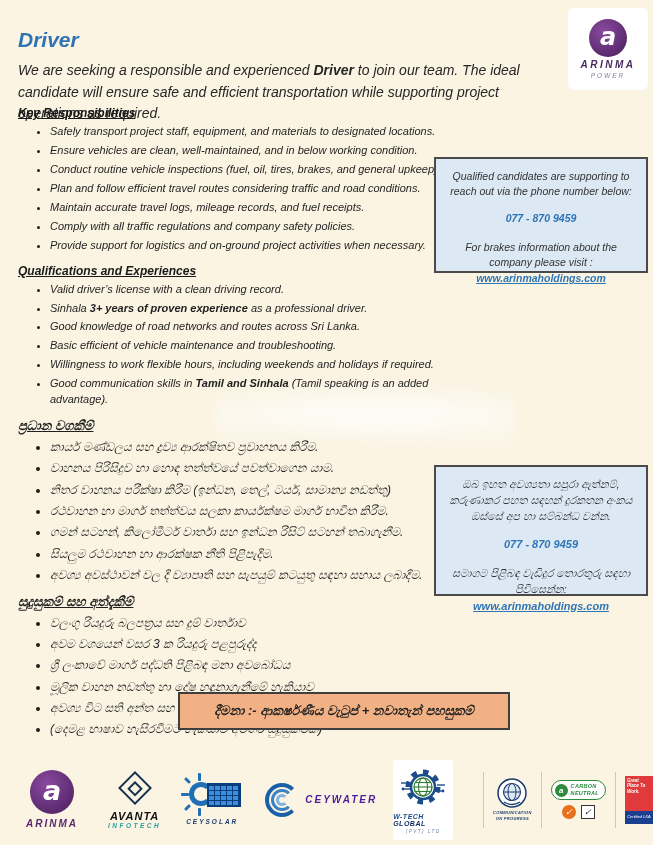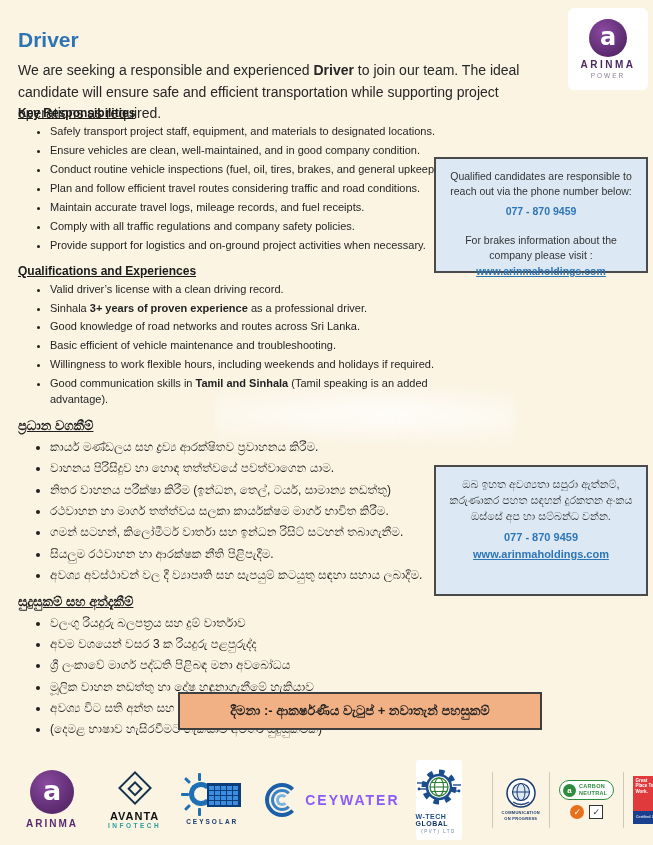--- a/index.html
+++ b/index.html
@@ -1,20 +1,20 @@
 <!DOCTYPE html>
 <html><head>
 <meta charset="utf-8">
 <style>
   * { margin:0; padding:0; box-sizing:border-box; }
   html,body { background:#e8e8e8; }
   body { font-family:"Liberation Sans", sans-serif; }
   .page {
     position:relative; width:653px; height:845px; margin:0 auto;
-    background:#FBF4E3; overflow:hidden; color:#1f1f1f;
+    background:#FBF4E3; overflow:hidden; color:#1f1f1f;font-style:italic;
   }
   
   .title { position:absolute; left:18px; top:28px; font-size:21px; font-weight:bold; color:#2E74B5; }
   .intro { position:absolute; left:18px; top:60px; width:548px; font-size:14px; line-height:1.55; color:#262626; }
   .logo-card {
     position:absolute; left:568px; top:8px; width:80px; height:82px;
     background:#ffffff; border-radius:6px; display:flex; flex-direction:column;
     align-items:center; justify-content:center; gap:2px;
   }
   .a-circle {
@@ -41,35 +41,35 @@
   ul.si { width:430px; }
   .li-note { display:block; }
   
   .info-box {
     position:absolute; left:434px; width:214px; background:#DCE9F5;
     border:2px solid #4a4a4a; padding:10px 7px; text-align:center;
     font-size:10.5px; line-height:1.45; color:#333;
   }
   .info-box.en { top:157px; height:116px; }
   .info-box.si { top:465px; height:131px; font-size:11px; }
-  .phone { color:#2E75B6; font-weight:bold; margin-top:5px; }
+  .phone { color:#2E75B6; font-weight:bold; margin-top:12px; }
   .box-line2 { margin-top:13px; }
   .link { color:#2E75B6; font-weight:bold; text-decoration:underline; margin-top:1px; display:block; }
   
   .watermark {
     position:absolute; left:215px; top:376px; width:300px; height:78px;
     background:
       radial-gradient(ellipse at 25% 50%, rgba(255,255,255,.55), transparent 60%),
       radial-gradient(ellipse at 60% 45%, rgba(255,255,255,.5), transparent 55%),
       radial-gradient(ellipse at 88% 55%, rgba(255,255,255,.45), transparent 55%);
     filter:blur(3px); pointer-events:none;
   }
   
   .banner {
-    position:absolute; left:178px; top:692px; width:364px; height:38px;
+    position:absolute; left:178px; top:692px; width:332px; height:38px;
     background:#F2B184; border:2px solid #3f3f3f;
     display:flex; align-items:center; justify-content:center;
     font-size:13px; font-weight:bold; color:#222;
   }
   
   .footer { position:absolute; left:0; top:754px; width:653px; height:91px; display:flex; align-items:center; }
   .f-logo { display:flex; flex-direction:column; align-items:center; }
   .f-arinma { margin-left:26px; }
   .f-arinma .a-circle { width:44px; height:44px; }
   .f-arinma .a-circle span { font-size:27px; margin-top:-4px; }
@@ -95,21 +95,21 @@
       repeating-linear-gradient(0deg, transparent 0 4px, #0a3d7a 4px 5px),
       repeating-linear-gradient(90deg, transparent 0 5px, #0a3d7a 5px 6px);
   }
   .f-ceysolar .name { font-size:6.5px; letter-spacing:2px; font-weight:bold; color:#1a3c6e; margin-top:3px; text-align:center; }
   .f-ceywater { margin-left:22px; flex-direction:row; align-items:center; gap:6px; }
   .cw-art { position:relative; width:34px; height:38px; }
   .cw-arc { position:absolute; border-radius:50%; border-style:solid; border-right-color:transparent !important; }
   .cw-a1 { left:0; top:2px; width:34px; height:34px; border-width:4px; border-color:#1b5fa8; }
   .cw-a2 { left:6px; top:8px; width:22px; height:22px; border-width:3.5px; border-color:#3b82c4; }
   .cw-a3 { left:11px; top:13px; width:12px; height:12px; border-width:3px; border-color:#7fb3e0; }
-  .f-ceywater .name { font-size:14px; font-weight:bold; letter-spacing:2px; color:#8b5cf6; }
+  .f-ceywater .name { font-size:10px; font-weight:bold; letter-spacing:2px; color:#4c1d95; }
   .f-wtech {
     margin-left:16px; width:86px; height:80px; background:#fff; border-radius:3px;
     display:flex; flex-direction:column; align-items:center; justify-content:center; gap:2px;
   }
   .wt-name { font-size:7px; font-weight:bold; color:#1b4c8c; letter-spacing:.5px; }
   .wt-name .g { color:#0d2f5e; }
   .wt-sub { font-size:4.5px; letter-spacing:1.5px; color:#6c84a5; }
   .badges { margin-left:30px; display:flex; align-items:center; gap:9px; }
   .vdiv { width:1px; height:56px; background:#cfc8b8; }
   .badge { display:flex; flex-direction:column; align-items:center; gap:2px; }
@@ -142,21 +142,21 @@
     <div class="brand-sub">POWER</div>
   </div>
 
   <div class="watermark"></div>
 
   <div class="content">
 
     <div class="sec-head">Key Responsibilities</div>
     <ul class="resp">
       <li>Safely transport project staff, equipment, and materials to designated locations.</li>
-      <li>Ensure vehicles are clean, well-maintained, and in good company condition.</li>
+      <li>Ensure vehicles are clean, well-maintained, and in below working condition.</li>
       <li>Conduct routine vehicle inspections (fuel, oil, tires, brakes, and general upkeep).</li>
       <li>Plan and follow efficient travel routes considering traffic and road conditions.</li>
       <li>Maintain accurate travel logs, mileage records, and fuel receipts.</li>
       <li>Comply with all traffic regulations and company safety policies.</li>
       <li>Provide support for logistics and on-ground project activities when necessary.</li>
     </ul>
 
     <div class="sec-head">Qualifications and Experiences</div>
     <ul class="qual">
       <li><span>Valid driver’s license with a clean driving record.</span></li>
@@ -183,29 +183,30 @@
       <li>වලංගු රියදුරු බලපත්‍රය සහ දුම් වාර්තාව</li>
       <li>අවම වශයෙන් වසර 3 ක රියදුරු පළපුරුද්ද</li>
       <li>ශ්‍රී ලංකාවේ මාර්ග පද්ධති පිළිබඳ මනා අවබෝධය</li>
       <li>මූලික වාහන නඩත්තු හා දෝෂ හඳුනාගැනීමේ හැකියාව</li>
       <li>අවශ්‍ය විට සති අන්ත සහ නිවාඩු දිනවල සේවය කිරීමට සූදානම් වීම</li>
       <li><span class="li-note">(දෙමළ භාෂාව හැසිරවීමට හැකියාව අමතර සුදුසුකමකි)</span></li>
     </ul>
   </div>
 
   <div class="info-box en">
-    <div>Qualified candidates are responsible to reach out via the phone number below:</div>
+    <div>Qualified candidates are supporting to reach out via the phone number below:</div>
     <div class="phone">077 - 870 9459</div>
     <div class="box-line2">For brakes information about the company please visit :</div>
     <a class="link">www.arinmaholdings.com</a>
   </div>
 
   <div class="info-box si">
     <div>ඔබ ඉහත අවශ්‍යතා සපුරා ඇත්නම්, කරුණාකර පහත සඳහන් දුරකතන අංකය ඔස්සේ අප හා සම්බන්ධ වන්න.</div>
     <div class="phone">077 - 870 9459</div>
+    <div class="box-line2">සමාගම පිළිබඳ වැඩිදුර තොරතුරු සඳහා පිවිසෙන්න:</div>
     <a class="link">www.arinmaholdings.com</a>
   </div>
 
   <div class="banner">දීමනා :- ආකර්ෂණීය වැටුප් + නවාතැන් පහසුකම්</div>
 
   <div class="footer">
 
     <div class="f-logo f-arinma">
       <div class="a-circle">
           <span>a</span>

